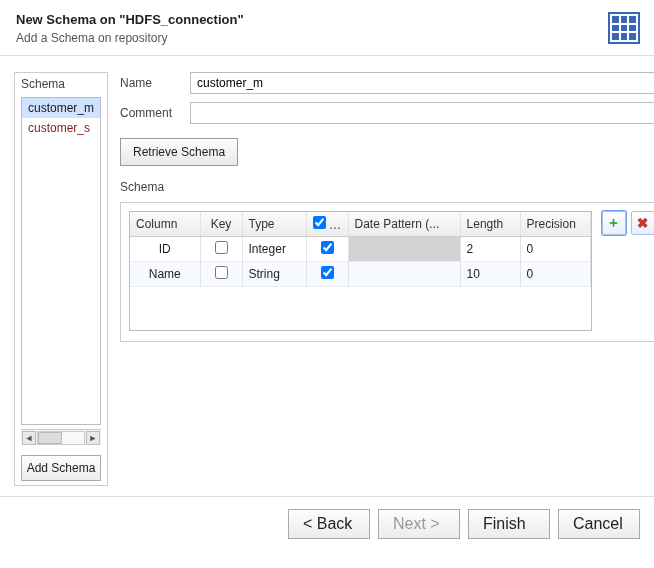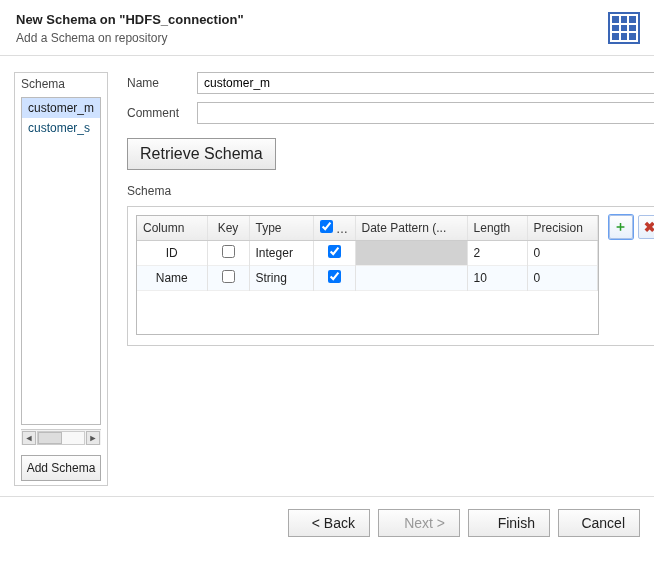--- a/index.html
+++ b/index.html
@@ -24,21 +24,21 @@
     position: absolute; right: 14px; top: 12px;
     width: 32px; height: 32px; border: 2px solid #3a66b6;
     display: grid; grid-template-columns: 1fr 1fr 1fr; grid-template-rows: 1fr 1fr 1fr;
     gap: 2px; padding: 2px; background: #fff;
   }
   .header .icon-box span { background: #3a66b6; }
 
   .body {
     display: flex;
     padding: 16px 14px 10px 14px;
-    gap: 19px;
+    gap: 12px;
     height: 440px;
   }
 
   .left-panel {
     width: 120px;
     border: 1px solid #ccc;
     display: flex; flex-direction: column;
     position: relative;
   }
   .left-panel .lp-title {
@@ -46,21 +46,21 @@
   }
   .left-panel .list {
     border: 1px solid #bbb;
     margin: 2px 6px 4px 6px;
     flex: 1;
     background: #fff;
     overflow: hidden;
     display: flex; flex-direction: column;
   }
   .left-panel .list-item {
-    padding: 3px 6px; cursor: default; font-size: 12px; color: #0c4a6e;
+    padding: 3px 6px; cursor: default; font-size: 12px; color: #7f1d1d;
   }
   .left-panel .list-item.selected { background: #cfe2ff; color: #1a1a1a; }
   .left-panel .hscroll {
     height: 16px; border-top: 1px solid #ccc;
     background: #f2f2f2; display: flex; align-items: center;
     gap: 1px; padding: 0 1px; margin: 0 6px 6px 6px;
   }
   .left-panel .hscroll .arrow {
     width: 14px; height: 14px; background: #e8e8e8; border: 1px solid #bbb;
     font-size: 9px; display:flex; align-items:center; justify-content:center; color:#555;
@@ -76,21 +76,21 @@
   .right-panel { flex: 1; display: flex; flex-direction: column; }
   .form-row { display: flex; align-items: center; margin-bottom: 8px; gap: 8px; }
   .form-row label { width: 62px; color: #444; }
   .form-row input[type=text] {
     flex: 1; padding: 3px 6px; border: 1px solid #bbb; font-size: 12px;
     background: #fff;
   }
   .retrieve {
     display:inline-block; padding: 6px 12px; border: 1px solid #999;
     background: linear-gradient(#fdfdfd,#e8e8e8); cursor:pointer; margin: 6px 4px 14px 0;
-    font-size:16px;
+    font-size:12px;
   }
 
   .schema-section .sec-title { color:#444; margin-bottom: 8px; }
   .schema-box {
     border: 1px solid #ccc; padding: 8px 8px 10px 8px;
     display: flex; gap: 10px;
   }
   .grid-wrap {
     border: 1px solid #bbb; min-height: 120px; background: #fff;
     display: flex; flex-direction: column;
@@ -124,23 +124,23 @@
   }
   .tb-btn.sel { box-shadow: 0 0 0 1px #6aa0f0; }
 
   .footer {
     border-top: 1px solid #ddd;
     padding: 12px 14px;
     display: flex; justify-content: flex-end; gap: 8px;
     background: #fff;
   }
   .footer .fbtn {
-    min-width: 82px; padding: 5px 14px; text-align: right;
+    min-width: 82px; padding: 5px 14px; text-align: left;
     border: 1px solid #aaa; background: linear-gradient(#fdfdfd,#ececec);
-    cursor: pointer; font-size: 14px; color:#222;
+    cursor: pointer; font-size: 16px; color:#222;
   }
   .footer .fbtn.disabled { color: #999; cursor: default; }
 </style>
 </head>
 <body>
 
 <div class="header">
   <div class="title">New Schema on "HDFS_connection"</div>
   <div class="subtitle">Add a Schema on repository</div>
   <div class="icon-box">

